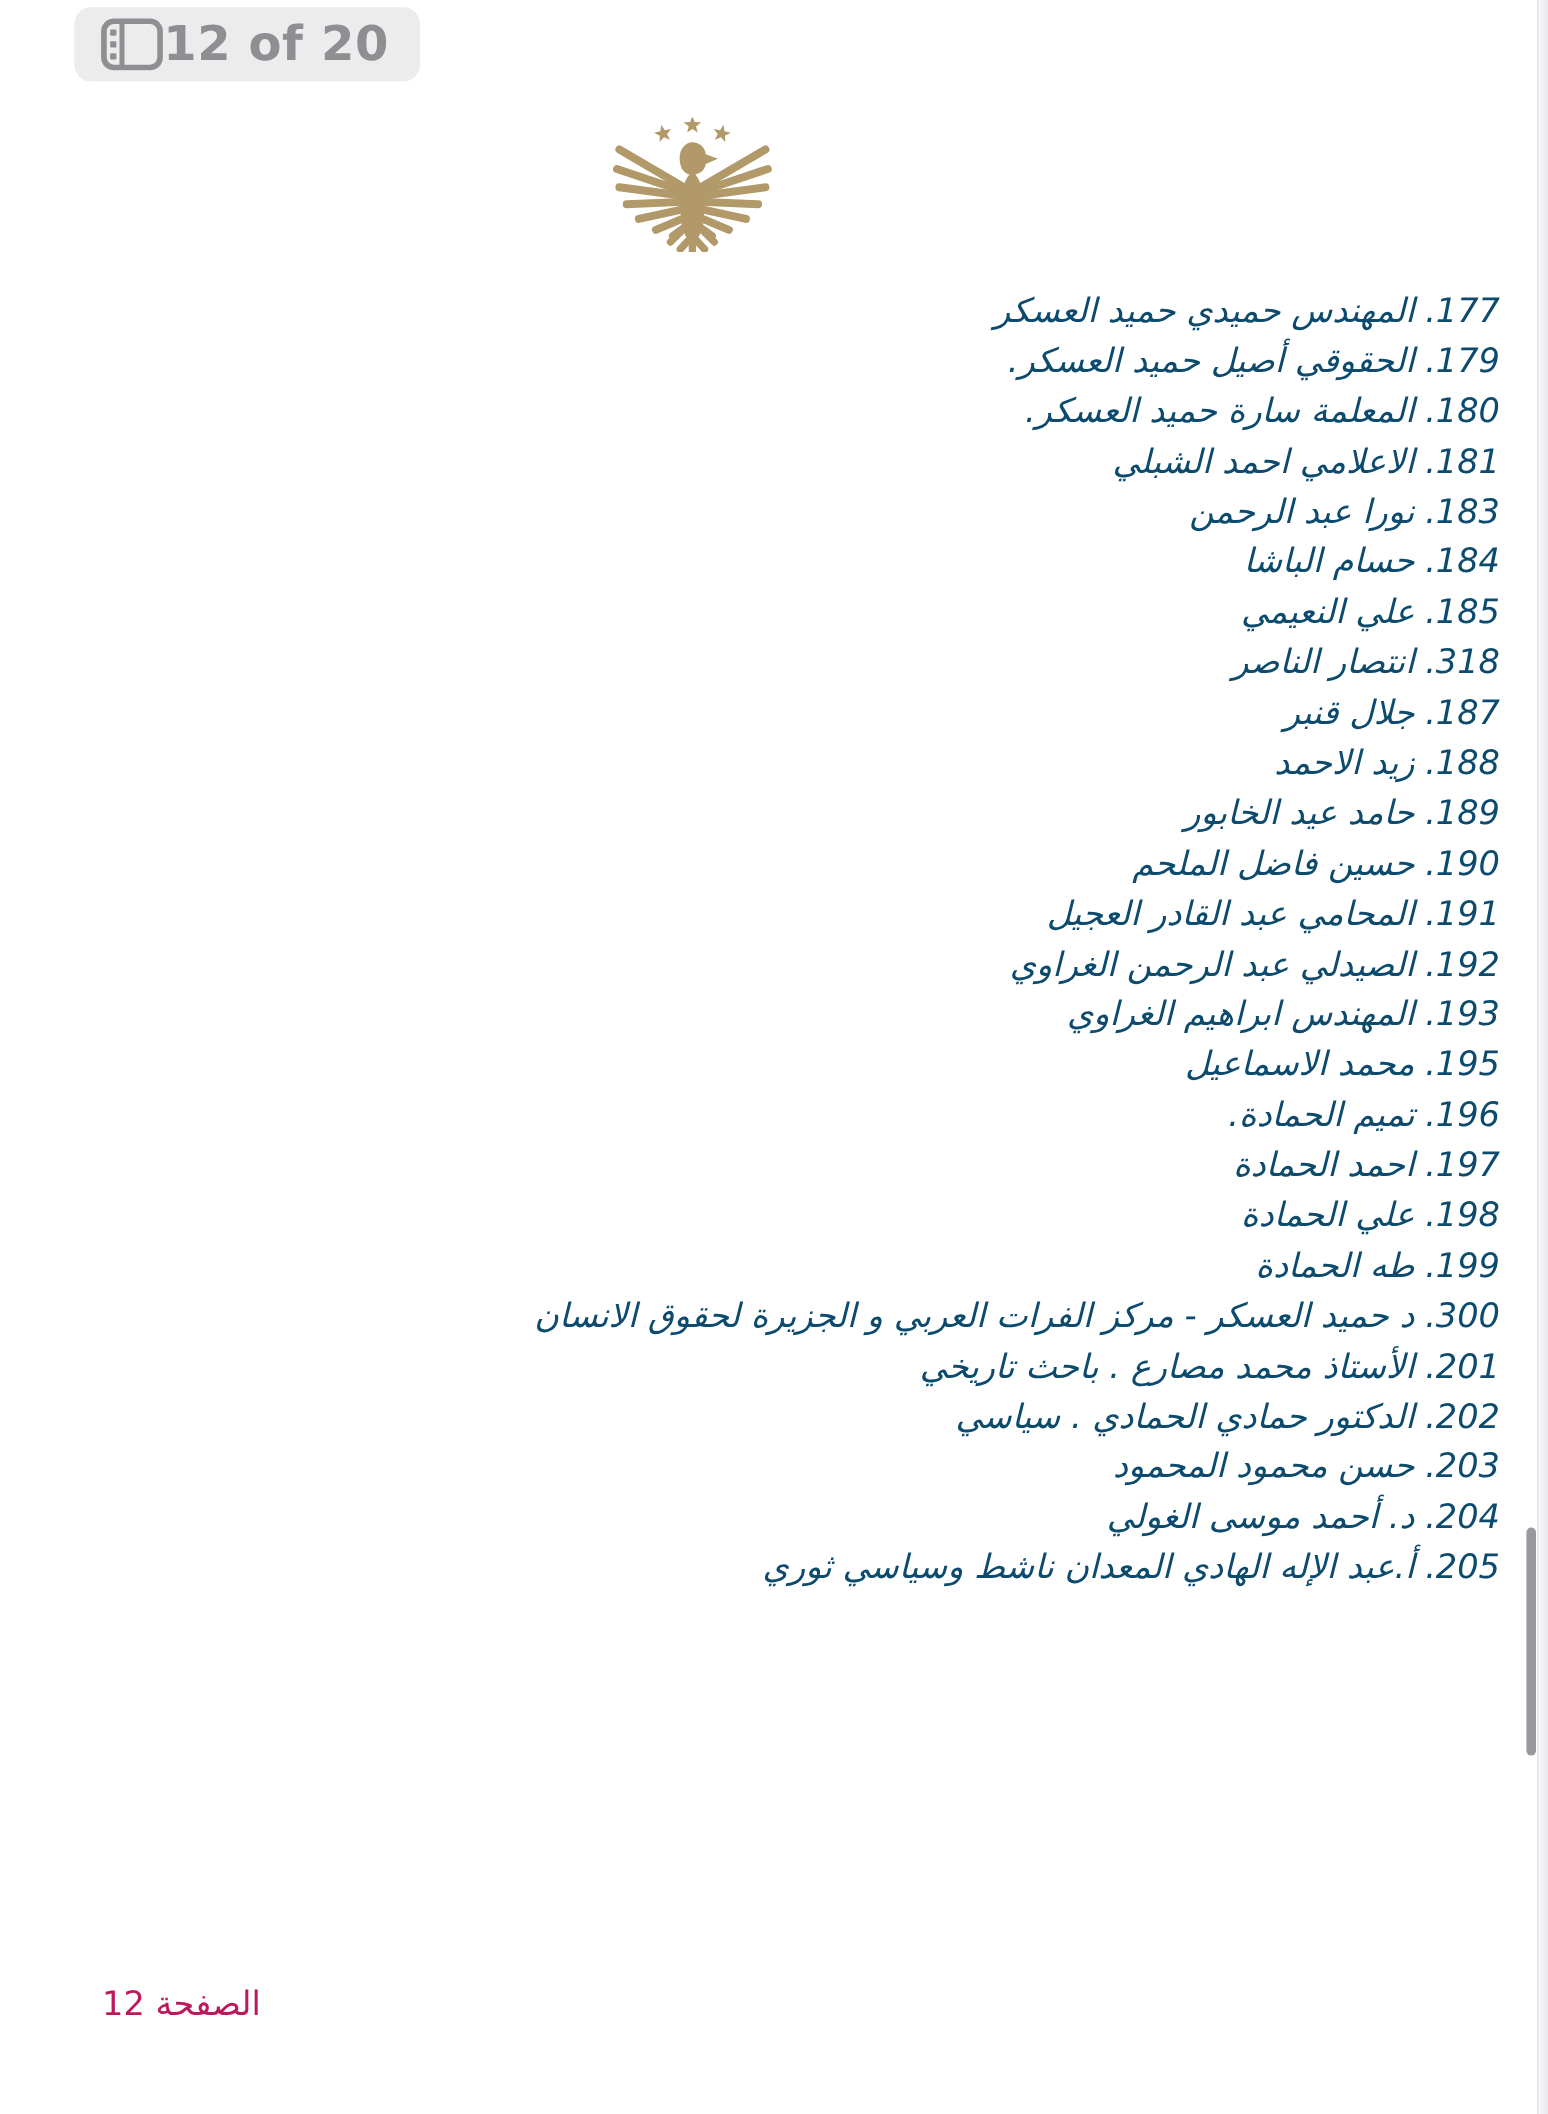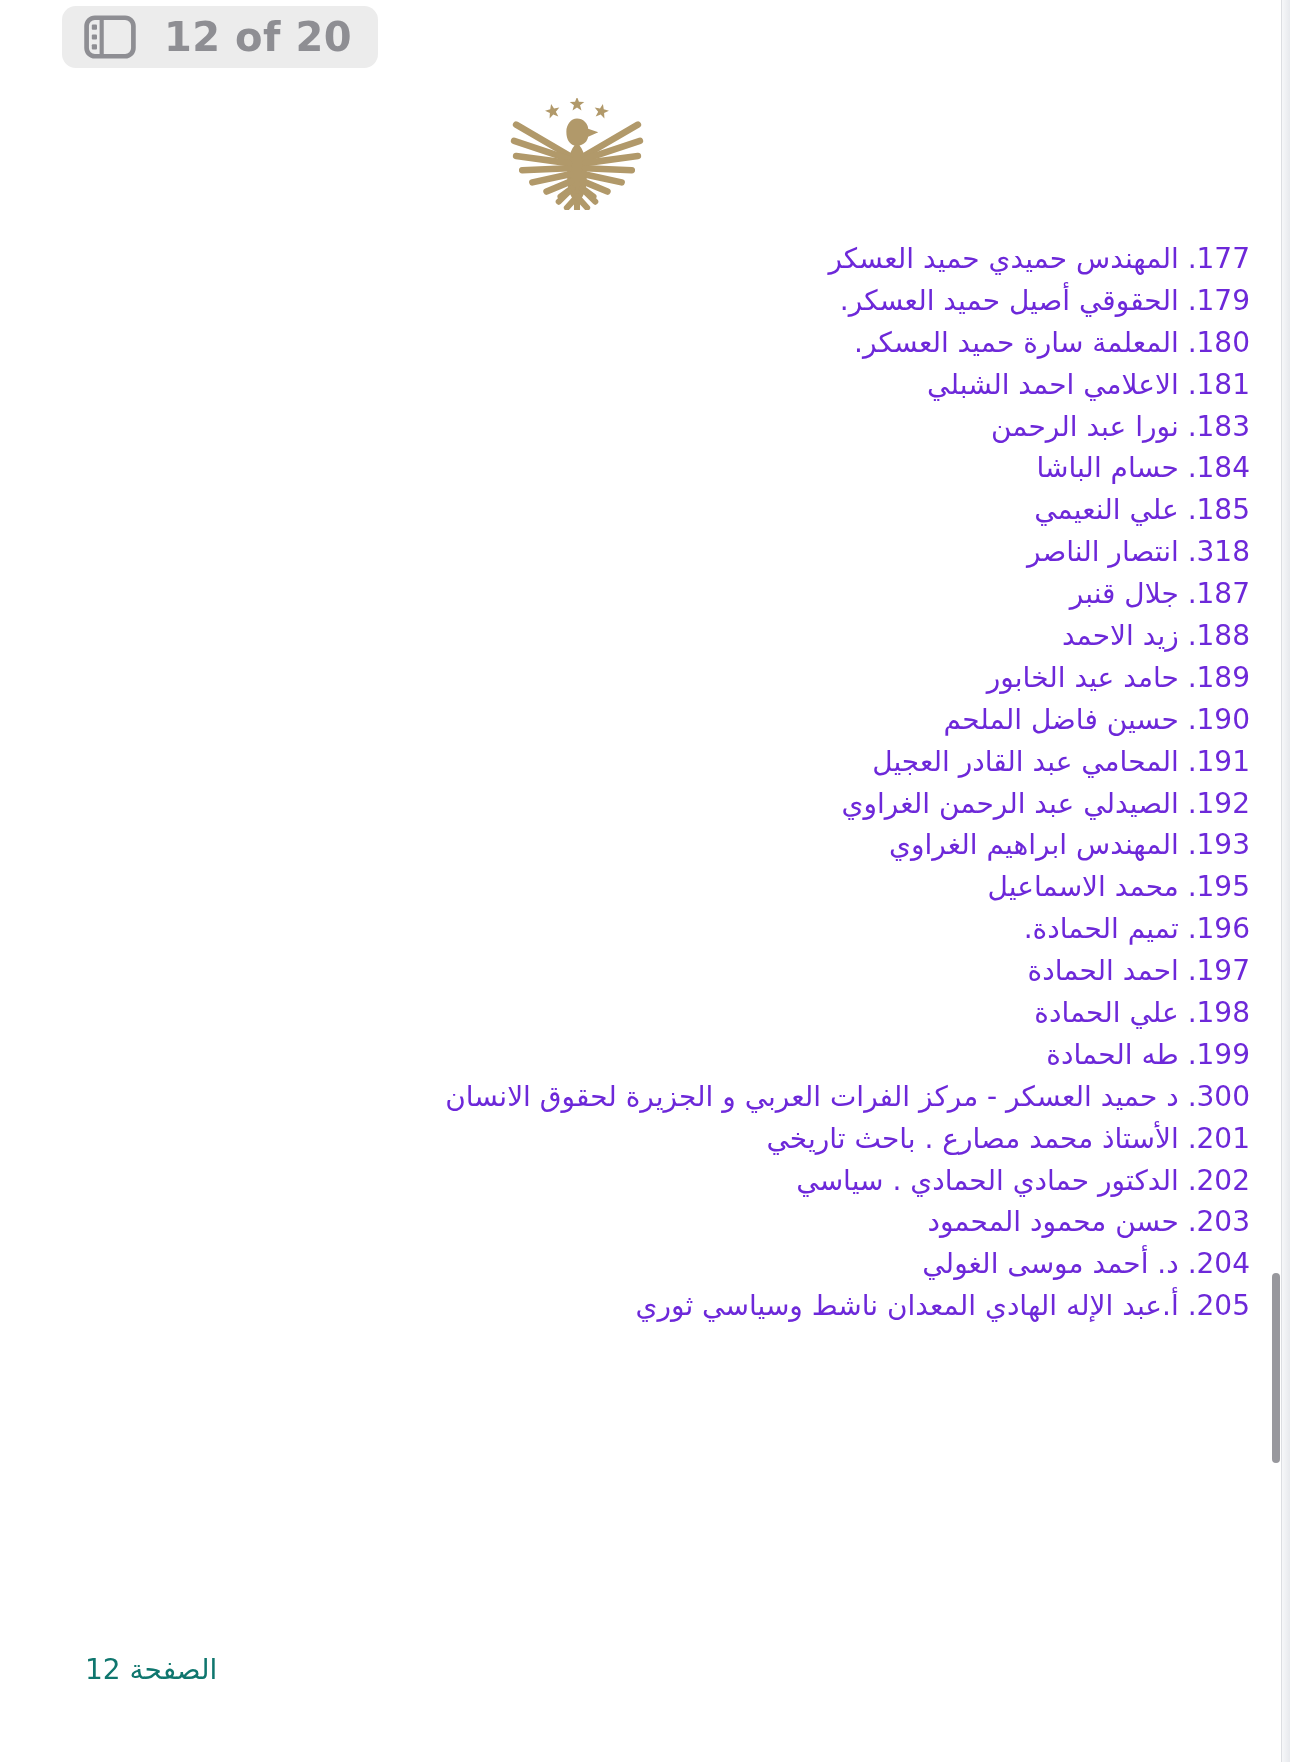--- a/index.html
+++ b/index.html
@@ -4,45 +4,46 @@
 <style>
   html,body{margin:0;padding:0;}
   body{
     width:1290px;height:1762px;position:relative;background:#ffffff;overflow:hidden;
     font-family:"DejaVu Sans",sans-serif;
   }
   
   .badge{
     position:absolute;left:62px;top:6px;height:62px;min-width:276px;
     background:#ececec;border-radius:14px;
-    display:flex;align-items:center;gap:28px;padding:0 26px 0 22px;box-sizing:border-box;
+    display:flex;align-items:center;gap:0;padding:0 26px 0 22px;box-sizing:border-box;
   }
   .badge .ind-text{
     color:#8e8e93;font-size:40px;font-weight:600;letter-spacing:.5px;
     font-family:"DejaVu Sans",sans-serif;white-space:nowrap;
   }
   .badge svg{display:block;}
 
   
   .emblem{position:absolute;left:506px;top:98px;width:142px;height:112px;}
 
   
   .list{
     position:absolute;top:238px;right:40px;width:1190px;
     direction:rtl;text-align:right;
-    font-size:28px;color:#6d28d9;line-height:41.9px;
+    font-size:28px;color:#0c4a6e;line-height:41.9px;
     font-family:"DejaVu Sans",sans-serif;
+    font-style:italic;
   }
   .list .row{white-space:nowrap;height:41.9px;}
   .list .row span{white-space:nowrap;}
 
   
   .footer{
     position:absolute;left:85px;top:1652px;direction:rtl;
-    font-size:28px;color:#0f766e;line-height:36px;
+    font-size:28px;color:#be185d;line-height:36px;
     font-family:"DejaVu Sans",sans-serif;white-space:nowrap;
   }
 
   
   .page-edge{
     position:absolute;right:0;top:0;width:8px;height:1762px;
     background:linear-gradient(to right,#f6f7f9,#e7e9ed);
     border-left:1px solid #dcdee2;
   }
   .scroll-thumb{

